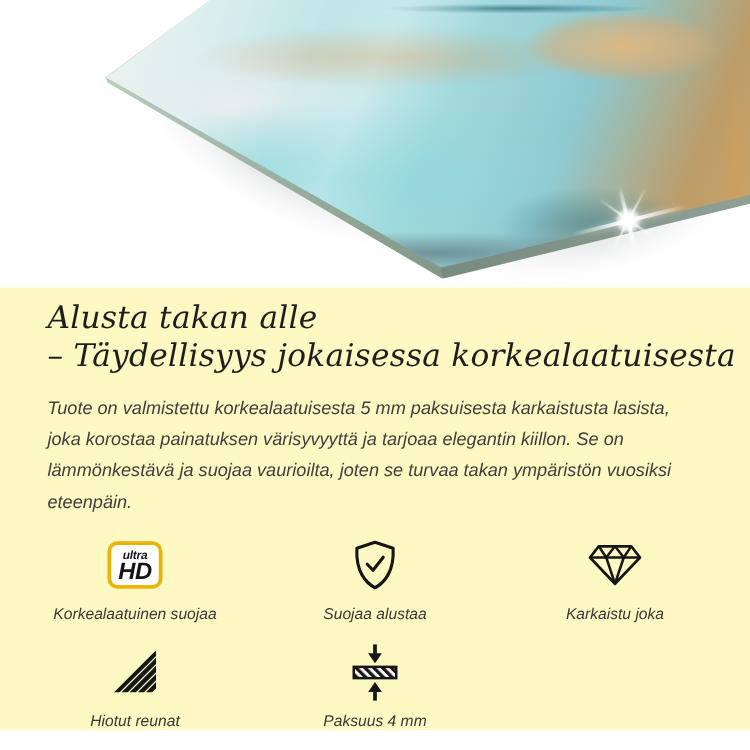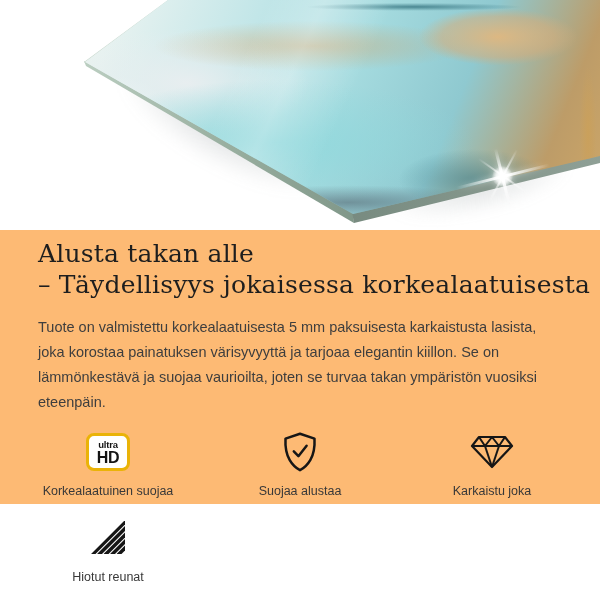--- a/index.html
+++ b/index.html
@@ -2,21 +2,21 @@
 <html><head>
 <meta charset="utf-8">
 <style>
   html, body {
     margin: 0; padding: 0;
     width: 600px; height: 600px;
     background: #ffffff;
     overflow: hidden;
     font-family: "Liberation Sans", sans-serif;
   }
-  .page { position: relative; width: 600px; height: 504px; background:#fdba74; }
+  .page { position: relative; width: 600px; height: 584px; background:#fef9c3;font-style:italic; }
 
   
   .hero { position: relative; width: 600px; height: 230px; overflow: hidden; background:#fff; }
 
   .hero-shadow-left {
     position: absolute; left: 55px; top: 65px; width: 340px; height: 120px;
     background: radial-gradient(50% 50% at 50% 50%, rgba(110,120,125,0.28), rgba(110,120,125,0) 70%);
     transform: rotate(29deg); filter: blur(7px); z-index: 1;
   }
   .hero-shadow-right {
@@ -103,21 +103,21 @@
 
   .ic { stroke: #161616; fill: none; }
   .ic-fill { fill: #161616; }
 
   .uhd-box {
     width: 38px; height: 32px; border: 3px solid #eab308; border-radius: 8px;
     display: flex; flex-direction: column; align-items: center; justify-content: center;
     background: #fff;
   }
   .uhd-top { font-size: 9.5px; font-weight: 700; color: #141414; line-height: 10px; letter-spacing: -0.2px; }
-  .uhd-bottom { font-size: 16px; font-weight: 800; color: #141414; line-height: 15px; letter-spacing: -0.3px; }
+  .uhd-bottom { font-size: 19px; font-weight: 800; color: #141414; line-height: 15px; letter-spacing: -0.3px; }
 </style>
 </head>
 <body>
 
 <div class="page">
 
   <div class="hero">
     <div class="hero-shadow-left"></div>
     <div class="hero-shadow-right"></div>
     <div class="glass-edge-back"></div>
@@ -190,15 +190,33 @@
             <line x1="8.5" y1="34" x2="43.5" y2="-1" stroke="#161616" stroke-width="3.6"></line>
             <line x1="15" y1="34" x2="50" y2="-1" stroke="#161616" stroke-width="3.6"></line>
             <line x1="21.5" y1="34" x2="56.5" y2="-1" stroke="#161616" stroke-width="3.6"></line>
             <line x1="28" y1="34" x2="63" y2="-1" stroke="#161616" stroke-width="3.6"></line>
           </g>
         </svg>
       </div>
       <div class="feature-label">Hiotut reunat</div>
     </div>
 
+    <div class="feature">
+      <div class="icon-box">
+        <svg width="44" height="46" viewBox="0 0 44 46">
+          <defs>
+            <pattern id="hatchpat" patternUnits="userSpaceOnUse" width="5" height="5" patternTransform="rotate(-45)">
+              <rect width="5" height="5" fill="#ffffff"></rect>
+              <rect width="2.6" height="5" fill="#161616"></rect>
+            </pattern>
+          </defs>
+          <rect x="5" y="18.5" width="34" height="9" fill="url(#hatchpat)" stroke="#161616" stroke-width="2"></rect>
+          <rect class="ic-fill" x="20.5" y="0.5" width="3" height="8"></rect>
+          <polygon class="ic-fill" points="16.5,7.5 27.5,7.5 22,15.5"></polygon>
+          <rect class="ic-fill" x="20.5" y="37.5" width="3" height="8"></rect>
+          <polygon class="ic-fill" points="16.5,38.5 27.5,38.5 22,30.5"></polygon>
+        </svg>
+      </div>
+      <div class="feature-label">Paksuus 4 mm</div>
+    </div>
 
   </div>
 </div>
 
 </body></html>

